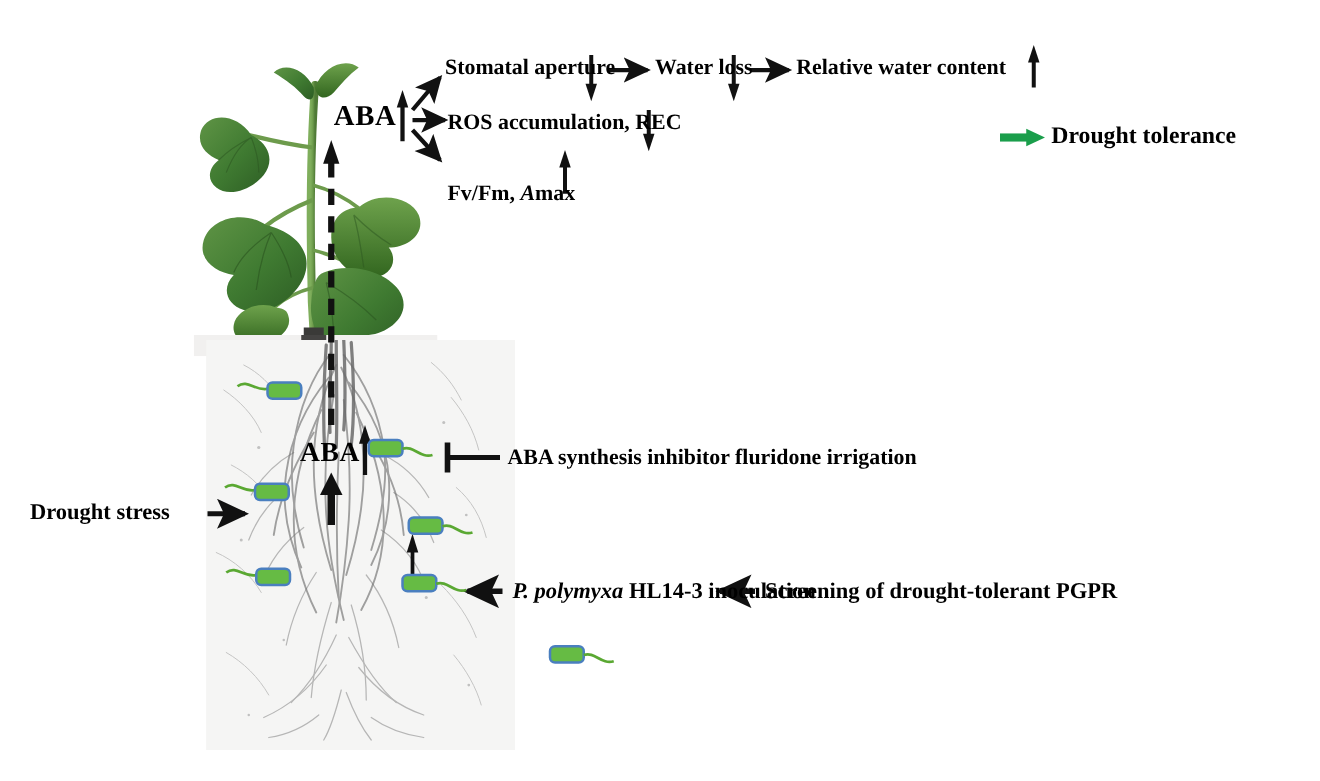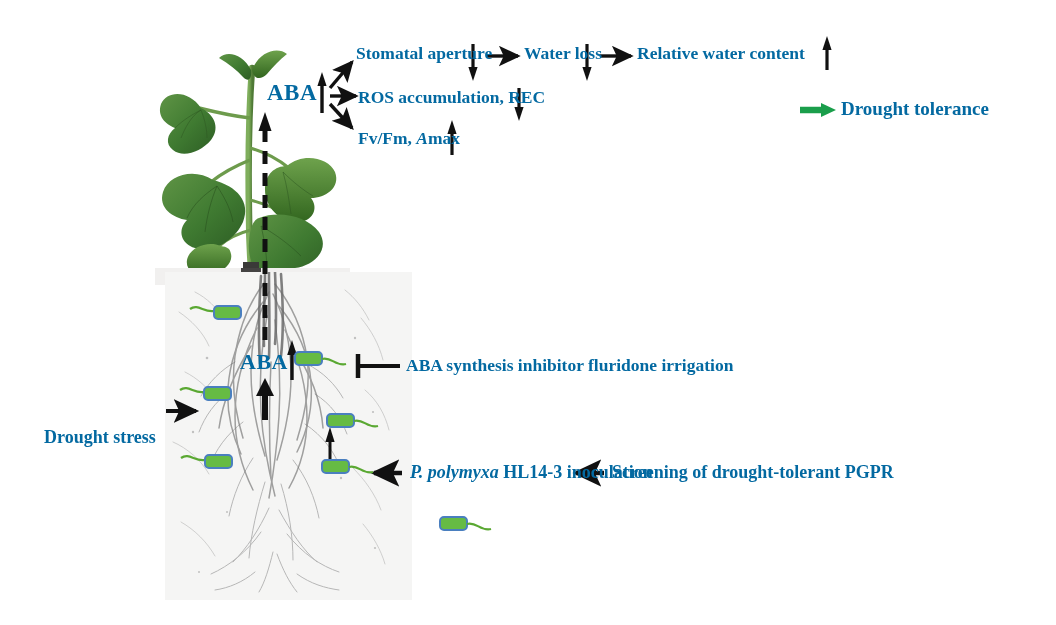--- a/index.html
+++ b/index.html
@@ -5,21 +5,21 @@
 <style>
   html,body{margin:0;padding:0;background:#ffffff;}
   body{
     width:1056px;height:625px;position:relative;overflow:hidden;
     font-family:"Liberation Serif","DejaVu Serif",serif;
     color:#000;
   }
   .fig{position:absolute;left:0;top:0;width:1056px;height:625px;}
 
   
-  .lbl{position:absolute;white-space:nowrap;font-weight:bold;color:#0369a1;
+  .lbl{position:absolute;white-space:nowrap;font-weight:bold;color:#000000;
        font-family:"Liberation Serif","DejaVu Serif",serif;}
   .it{font-style:italic;}
 
   
   svg.layer{position:absolute;left:0;top:0;width:1056px;height:625px;overflow:visible;}
 
   
   #root-panel{
     position:absolute;left:165px;top:272px;width:247px;height:328px;
     background:#f4f4f3;
@@ -284,31 +284,31 @@
   </svg>
 
   <div class="lbl" style="left:267px;top:80px;font-size:23px;letter-spacing:.5px;">ABA</div>
 
   <div class="lbl" style="left:356px;top:43px;font-size:17.5px;">Stomatal aperture</div>
   <div class="lbl" style="left:524px;top:43px;font-size:17.5px;">Water loss</div>
   <div class="lbl" style="left:637px;top:43px;font-size:17.5px;">Relative water content</div>
 
   <div class="lbl" style="left:358px;top:87px;font-size:17.5px;">ROS accumulation, REC</div>
 
-  <div class="lbl" style="left:358px;top:128px;font-size:17.5px;">
+  <div class="lbl" style="left:358px;top:144px;font-size:17.5px;">
     <span>Fv/Fm, </span><span class="it">A</span><span>max</span>
   </div>
 
   <div class="lbl" style="left:841px;top:98px;font-size:19px;">Drought tolerance</div>
 
   <div class="lbl" style="left:240px;top:349px;font-size:22px;letter-spacing:.5px;">ABA</div>
 
   <div class="lbl" style="left:406px;top:355px;font-size:17.5px;">ABA synthesis inhibitor fluridone irrigation</div>
 
-  <div class="lbl" style="left:44px;top:399px;font-size:18px;margin-top:28px;">Drought stress</div>
+  <div class="lbl" style="left:24px;top:399px;font-size:18px;">Drought stress</div>
 
 
   <div class="lbl" style="left:410px;top:462px;font-size:18px;">
     <span class="it">P. polymyxa</span><span> HL14-3 inoculation</span>
   </div>
 
   <div class="lbl" style="left:612px;top:462px;font-size:18px;text-align:right;">Screening of drought-tolerant PGPR</div>
 
 </div>
 

